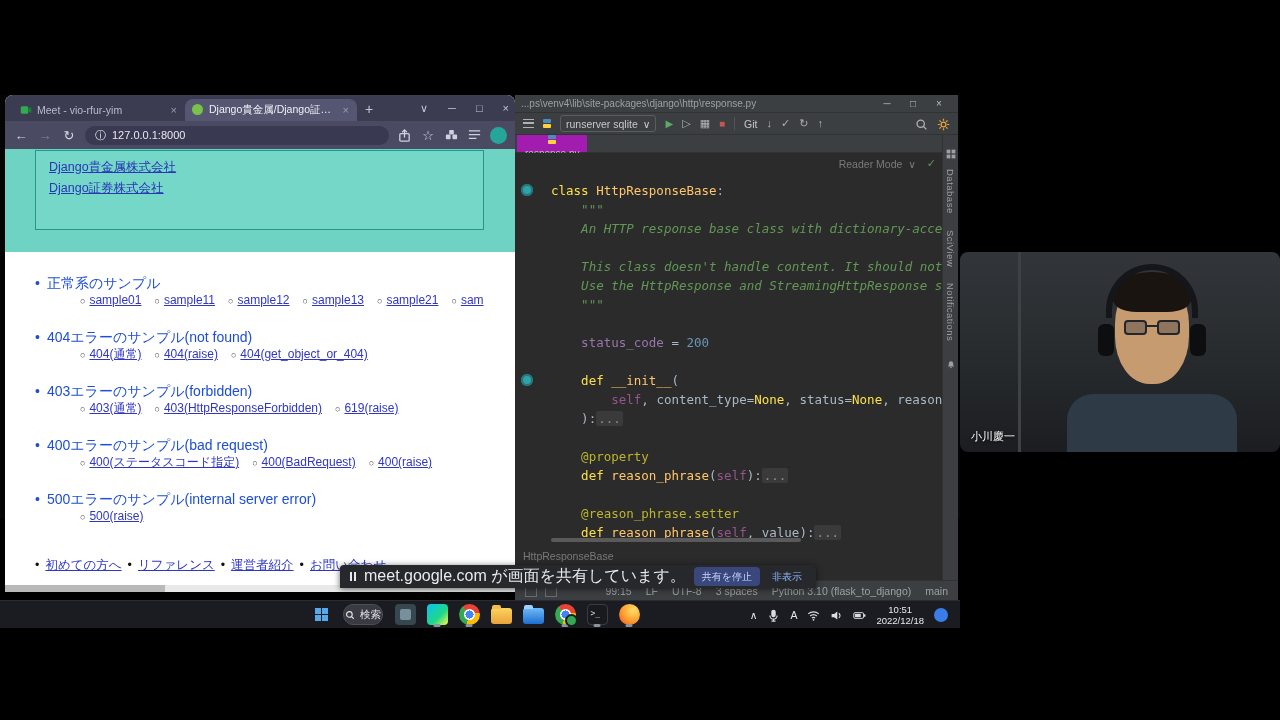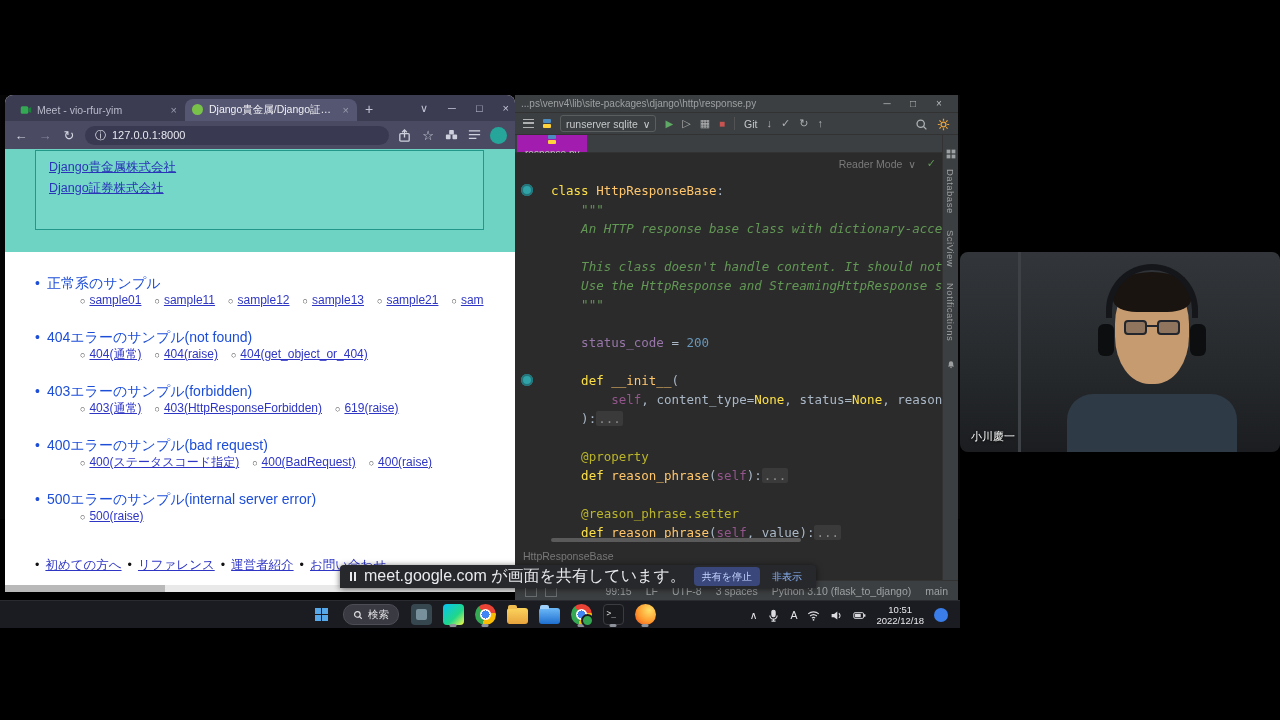--- a/index.html
+++ b/index.html
@@ -109,21 +109,21 @@
   .vtab{writing-mode:vertical-rl;font-size:9.5px;color:#9da0a2;letter-spacing:.5px;}
   .rs-ic{width:10px;height:10px;color:#9da0a2;}
   .rs-ic svg{width:100%;height:100%;}
 
   
   .taskbar{position:absolute;left:0;top:505px;width:960px;height:28px;background:#1b1c21;
            border-top:1px solid #2a2b31;box-sizing:border-box;}
   .tb-left{position:absolute;left:308px;top:0;height:27px;display:flex;align-items:center;gap:9px;}
   .win-logo{display:grid;grid-template-columns:6px 6px;grid-template-rows:6px 6px;gap:1px;}
   .win-logo i{background:#57a8e8;display:block;}
-  .searchpill{display:flex;align-items:center;gap:5px;height:19px;padding:0 9px;border-radius:10px;
+  .searchpill{display:flex;align-items:center;gap:5px;height:19px;padding:0 1px;border-radius:10px;
               background:#3a3b42;border:1px solid #4c4d55;color:#e3e3e8;font-size:10.5px;}
   .searchpill svg{width:10px;height:10px;}
   .slot{width:26px;height:26px;display:flex;align-items:center;justify-content:center;position:relative;}
   .slot.running::after{content:'';position:absolute;bottom:1px;left:50%;transform:translateX(-50%);
                        width:7px;height:2.5px;border-radius:2px;background:#8d929b;}
   .tapp{width:21px;height:21px;}
   .app-window-app{background:#37474f;border-radius:4px;position:relative;}
   .app-window-app::before{content:'';position:absolute;inset:5px;background:#78909c;border-radius:2px;}
   .app-pycharm{background:linear-gradient(135deg,#07c3f2,#21d789 60%,#fcf84a);border-radius:4px;}
   .app-chrome,.app-chrome-meet{border-radius:50%;

